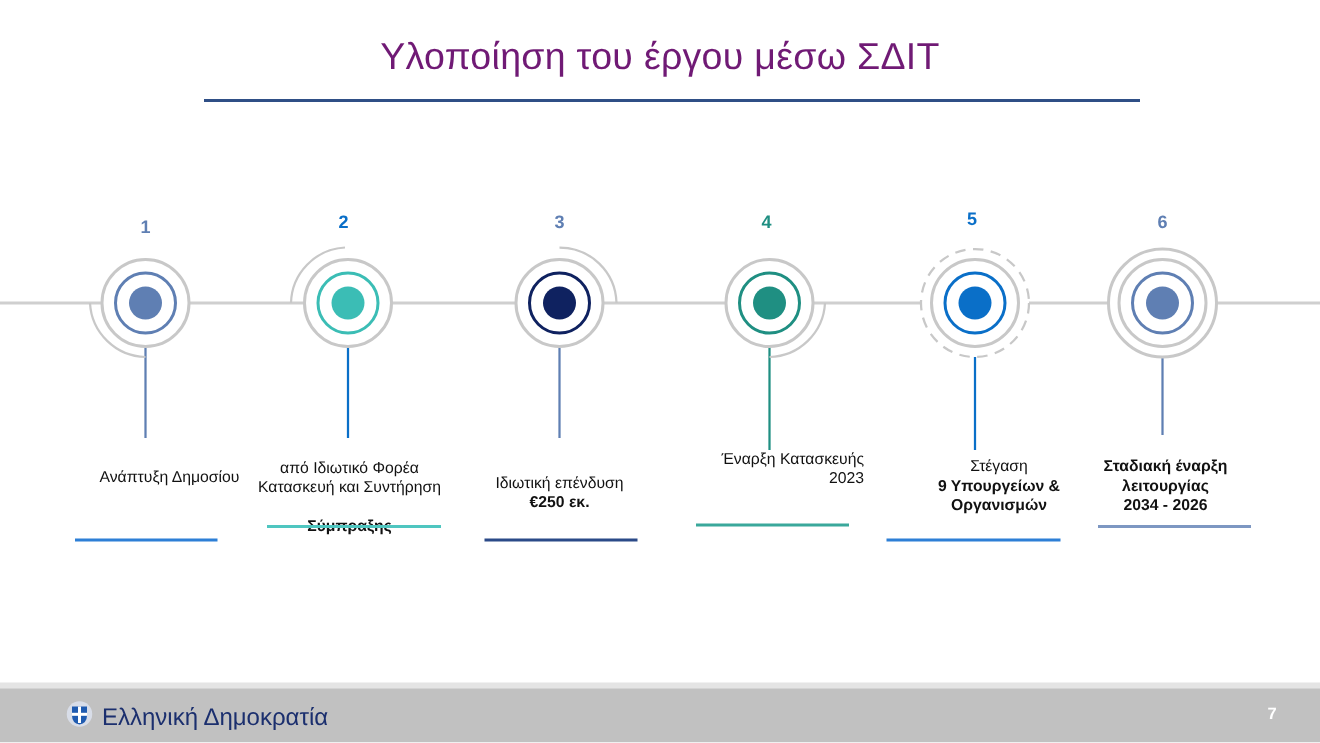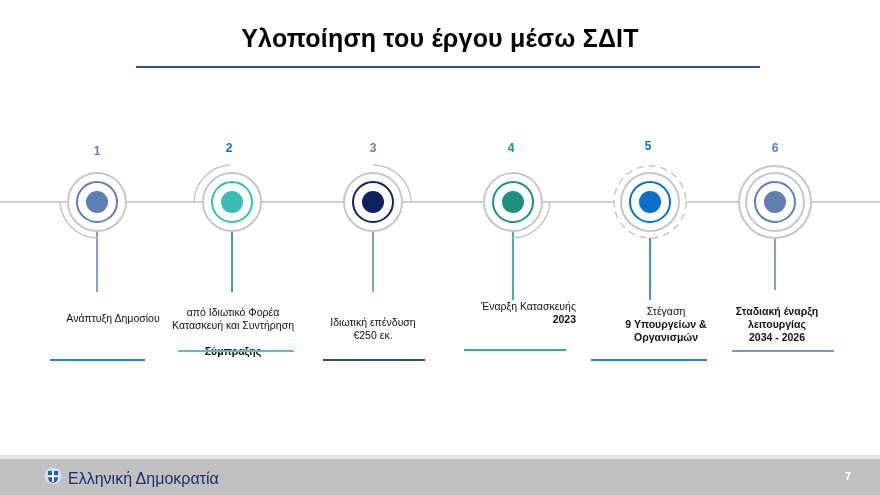--- a/index.html
+++ b/index.html
@@ -1,19 +1,19 @@
 <!DOCTYPE html>
 <html><head>
 <meta charset="utf-8">
 <style>
   html, body { margin:0; padding:0; }
   body { width:880px; height:495px; position:relative; background:#ffffff; overflow:hidden;
          font-family:"Liberation Sans", sans-serif; }
   .title { position:absolute; left:0; top:24px; width:880px; text-align:center;
-           font-size:25px; color:#000000; letter-spacing:0.2px;font-weight:bold; }
+           font-size:25px; color:#701a75; letter-spacing:0.2px; }
   .title-rule { position:absolute; left:136px; top:66px; width:624px; height:2px; background:#2f4f86; }
   .timeline { position:absolute; left:0; top:201px; width:880px; height:2px; background:#cfcfcf; }
   svg.nodes { position:absolute; left:0; top:0; }
   .num { position:absolute; font-size:12px; font-weight:bold; width:30px; text-align:center; }
   .label { position:absolute; font-size:10.5px; color:#111; text-align:center; line-height:13px; }
   .uline { position:absolute; height:2px; }
   .footer { position:absolute; left:0; top:459px; width:880px; height:36px; background:#c1c1c1; }
   .footer-top { position:absolute; left:0; top:455px; width:880px; height:5px; background:#e4e4e4; }
   .footer-text { position:absolute; left:68px; top:470px; font-size:16px; color:#1b2f6e; }
   .page-num { position:absolute; left:845px; top:470px; font-size:11px; font-weight:bold; color:#ffffff; }
@@ -93,27 +93,27 @@
 
 <div class="label" style="left:162px;top:306px;width:142px;">
   <div>από Ιδιωτικό Φορέα</div>
   <div>Κατασκευή και Συντήρηση</div>
   <div style="font-weight:bold;margin-top:13px;">Σύμπραξης</div>
 </div>
 <div class="uline" style="left:178px;top:350px;width:116px;background:#4fc6c0;"></div>
 
 <div class="label" style="left:310px;top:316px;width:126px;">
   <div>Ιδιωτική επένδυση</div>
-  <div style="font-weight:normal;">€250 εκ.</div>
+  <div style="font-weight:bold;">€250 εκ.</div>
 </div>
 <div class="uline" style="left:323px;top:359px;width:102px;background:#2b4a88;"></div>
 
 <div class="label" style="left:452px;top:300px;width:124px;text-align:right;">
   <div>Έναρξη Κατασκευής</div>
-  <div style="font-weight:bold;">2023</div>
+  <div style="font-weight:normal;">2023</div>
 </div>
 <div class="uline" style="left:464px;top:349px;width:102px;background:#3aa89b;"></div>
 
 <div class="label" style="left:604px;top:305px;width:124px;text-align:center;">
   <div>Στέγαση</div>
   <div style="font-weight:bold;">9 Υπουργείων &amp;</div>
   <div style="font-weight:bold;">Οργανισμών</div>
 </div>
 <div class="uline" style="left:591px;top:359px;width:116px;background:#2d7fd6;"></div>
 

